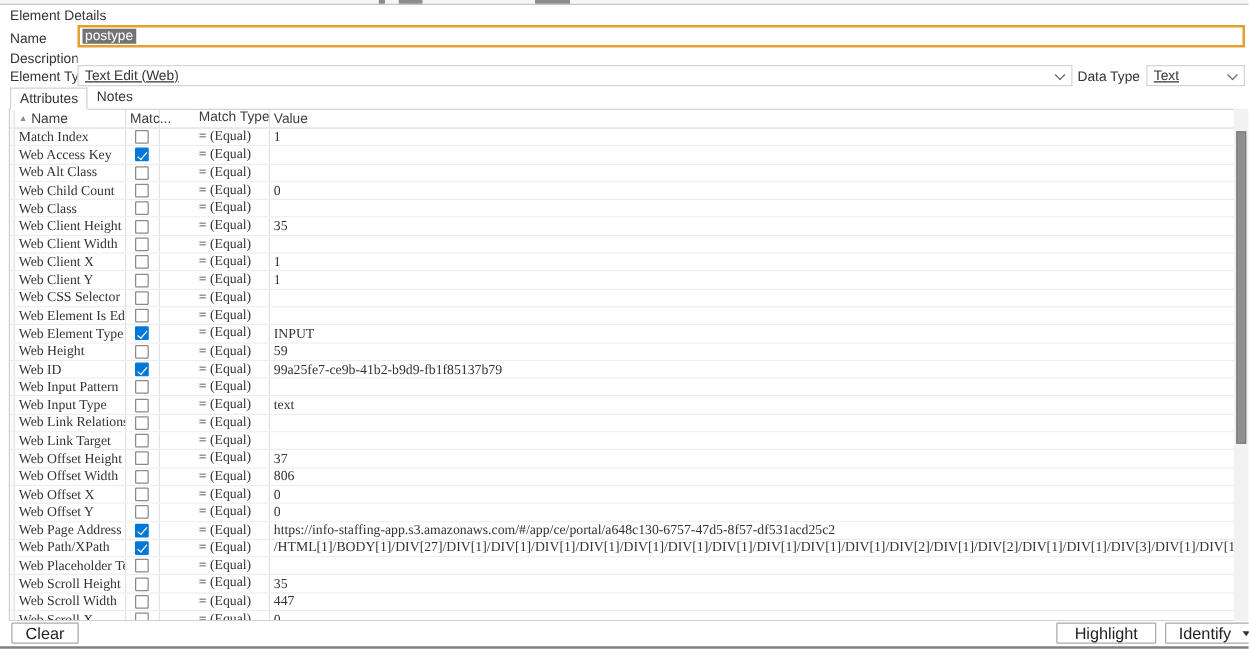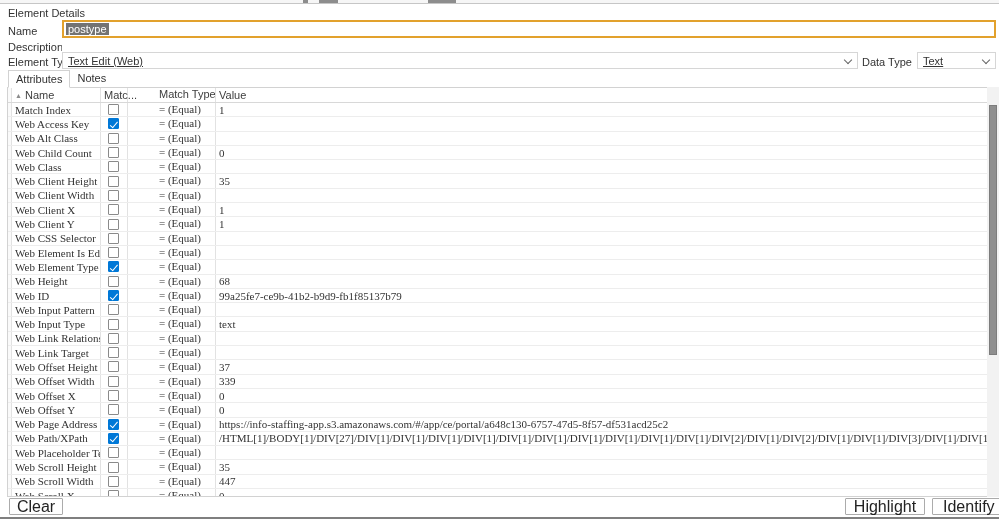--- a/index.html
+++ b/index.html
@@ -84,21 +84,21 @@
   }
 
   
   .vscroll { position:absolute; left:987px; top:87px; width:12px; height:410px; background:#f2f2f2; }
   .vthumb  { position:absolute; left:2px; top:18px; width:8px; height:250px; background:#8f8f8f; border:1px solid #7c7c7c; }
 
   
   .footer { position:absolute; left:0; right:0; top:497px; height:20px; background:#fff; }
   .btn {
     position:absolute; height:17px; border:1px solid #ababab; background:#fefefe;
-    display:flex; align-items:center; justify-content:center; font-size:16px; color:#222;
+    display:flex; align-items:center; justify-content:center; font-size:13px; color:#222;
     border-radius:1px;
   }
   .btn-clear     { left:9px;  top:1px; width:54px; }
   .btn-highlight { right:74px; top:1px; width:80px; }
   .btn-identify  { right:-6px; top:1px; width:73px; justify-content:flex-start; padding-left:10px; }
   .dd-arrow { width:0; height:0; border-left:3.5px solid transparent; border-right:3.5px solid transparent; border-top:4px solid #333; margin-left:9px; }
 
   .bottom-line { position:absolute; top:517px; left:0; right:0; height:2px; background:#7f7f7f; }
 </style>
 </head>
@@ -263,30 +263,31 @@
     <div class="c-mtype">= (Equal)</div>
   </div>
 
   <div class="trow">
     <div class="c-rowhead"></div>
     <div class="c-name">Web Element Type</div>
     <div class="c-match">
       <span class="cb checked"></span>
     </div>
     <div class="c-mtype">= (Equal)</div>
+    <div class="c-value">INPUT</div>
   </div>
 
   <div class="trow">
     <div class="c-rowhead"></div>
     <div class="c-name">Web Height</div>
     <div class="c-match">
       <span class="cb"></span>
     </div>
     <div class="c-mtype">= (Equal)</div>
-    <div class="c-value">68</div>
+    <div class="c-value">59</div>
   </div>
 
   <div class="trow">
     <div class="c-rowhead"></div>
     <div class="c-name">Web ID</div>
     <div class="c-match">
       <span class="cb checked"></span>
     </div>
     <div class="c-mtype">= (Equal)</div>
     <div class="c-value">99a25fe7-ce9b-41b2-b9d9-fb1f85137b79</div>
@@ -342,21 +343,21 @@
     <div class="c-value">37</div>
   </div>
 
   <div class="trow">
     <div class="c-rowhead"></div>
     <div class="c-name">Web Offset Width</div>
     <div class="c-match">
       <span class="cb"></span>
     </div>
     <div class="c-mtype">= (Equal)</div>
-    <div class="c-value">339</div>
+    <div class="c-value">806</div>
   </div>
 
   <div class="trow">
     <div class="c-rowhead"></div>
     <div class="c-name">Web Offset X</div>
     <div class="c-match">
       <span class="cb"></span>
     </div>
     <div class="c-mtype">= (Equal)</div>
     <div class="c-value">0</div>

